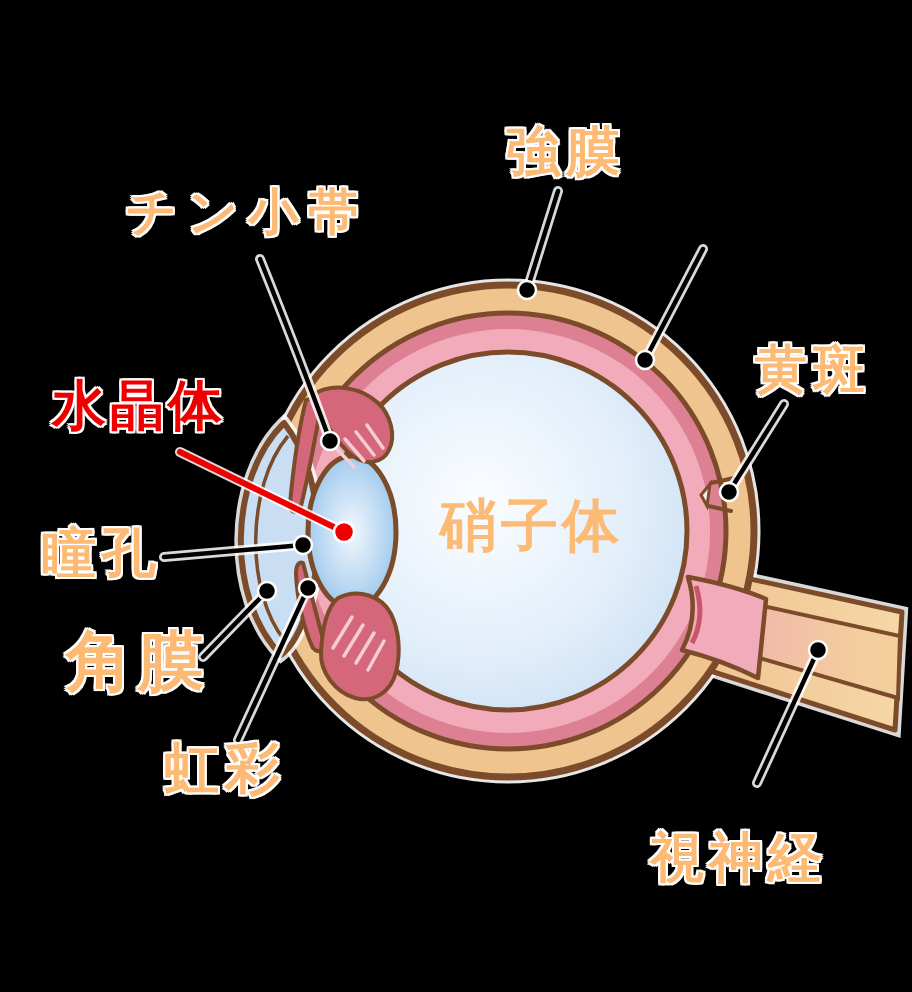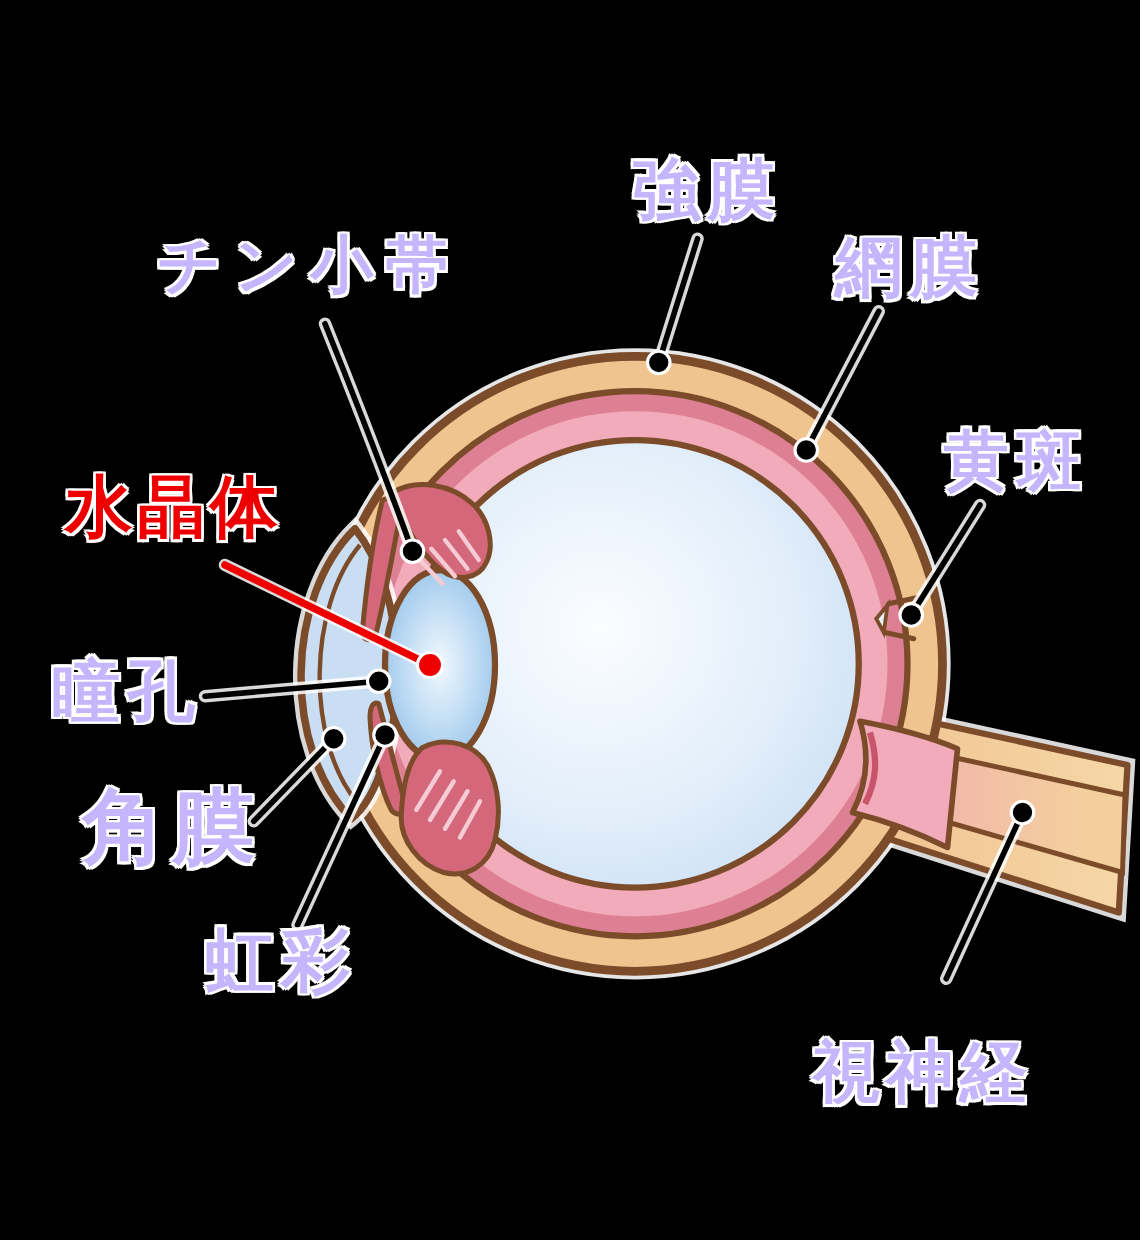--- a/index.html
+++ b/index.html
@@ -11,21 +11,21 @@
     --rose:#D4687A;
     --cornea:#C9DEF3;
     --zonule:#F5CBD4;
     --red:#EE0000;
     --halo:#FFFFFF;
   }
   html,body{margin:0;padding:0;background:var(--bg);}
   #stage{position:relative;width:912px;height:992px;background:var(--bg);overflow:hidden;
          font-family:"DejaVu Sans","Liberation Sans",sans-serif;}
   #stage svg{position:absolute;left:0;top:0;}
-  .lbl{position:absolute;font-weight:bold;color:#c4b5fd;font-size:52px;line-height:1.05;
+  .lbl{position:absolute;font-weight:bold;color:#fdba74;font-size:52px;line-height:1.05;
        letter-spacing:6px;white-space:nowrap;
        text-shadow:2px 0 0 var(--halo),-2px 0 0 var(--halo),0 2px 0 var(--halo),0 -2px 0 var(--halo),
                    2px 2px 0 var(--halo),-2px -2px 0 var(--halo),2px -2px 0 var(--halo),-2px 2px 0 var(--halo);}
   .lbl.red{color:var(--red);}
   .lbl.plain{text-shadow:none;}
   #lbl-zonule  {left:126px;top:186px;font-size:50px;letter-spacing:10px;text-align:center;}
   #lbl-sclera  {left:506px;top:124px;font-size:54px;}
   #lbl-retina  {left:668px;top:186px;font-size:54px;}
   #lbl-macula  {left:755px;top:342px;font-size:52px;}
   #lbl-lens    {left:52px; top:378px;font-size:54px;letter-spacing:4px;}
@@ -150,21 +150,21 @@
       <circle cx="267" cy="591" r="9"></circle>
       <circle cx="308" cy="588" r="9"></circle>
       <circle cx="818" cy="650" r="9"></circle>
     </g>
     <circle cx="344" cy="532" r="10" fill="#EE0000" stroke="#FFFFFF" stroke-width="2.5"></circle>
   </g>
 </svg>
 
   <div class="lbl" id="lbl-zonule">チン小帯</div>
   <div class="lbl" id="lbl-sclera">強膜</div>
-  <div class="lbl" id="lbl-retina">網膜</div>
   <div class="lbl red" id="lbl-lens">水晶体</div>
   <div class="lbl" id="lbl-macula">黄斑</div>
   <div class="lbl" id="lbl-pupil">瞳孔</div>
   <div class="lbl" id="lbl-cornea">角膜</div>
   <div class="lbl" id="lbl-iris">虹彩</div>
   <div class="lbl" id="lbl-nerve">視神経</div>
+  <div class="lbl plain" id="lbl-vitreous">硝子体</div>
 
 </div>
 
 </body></html>

